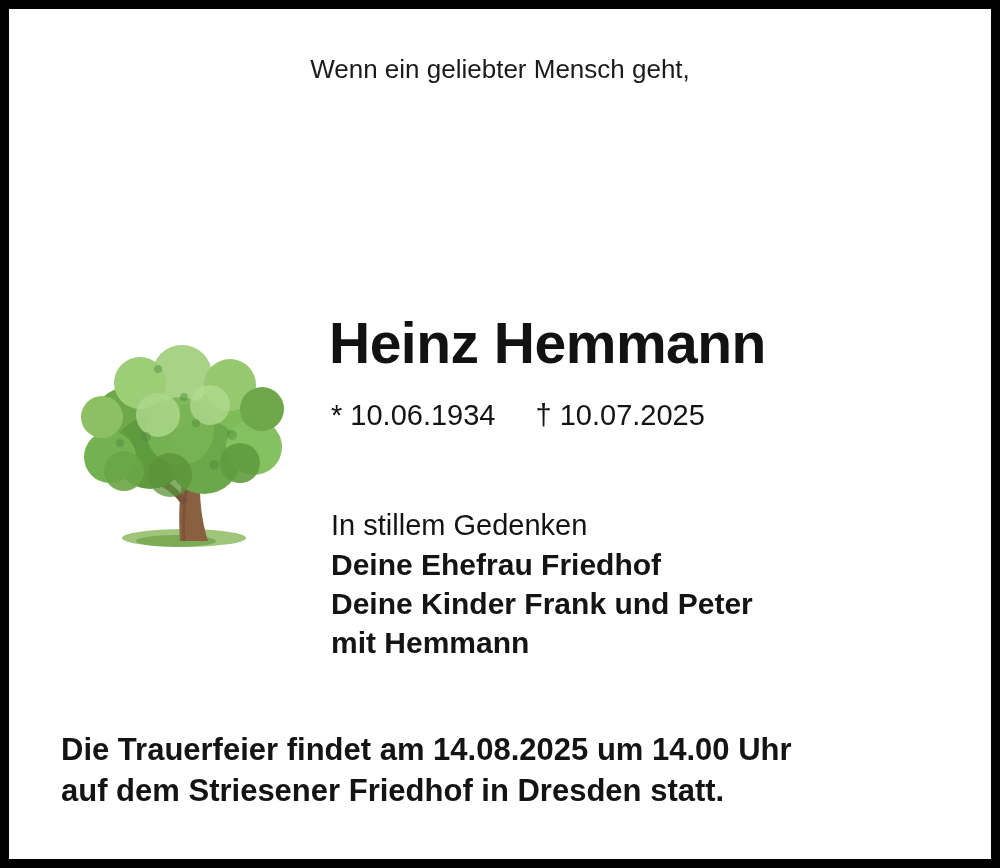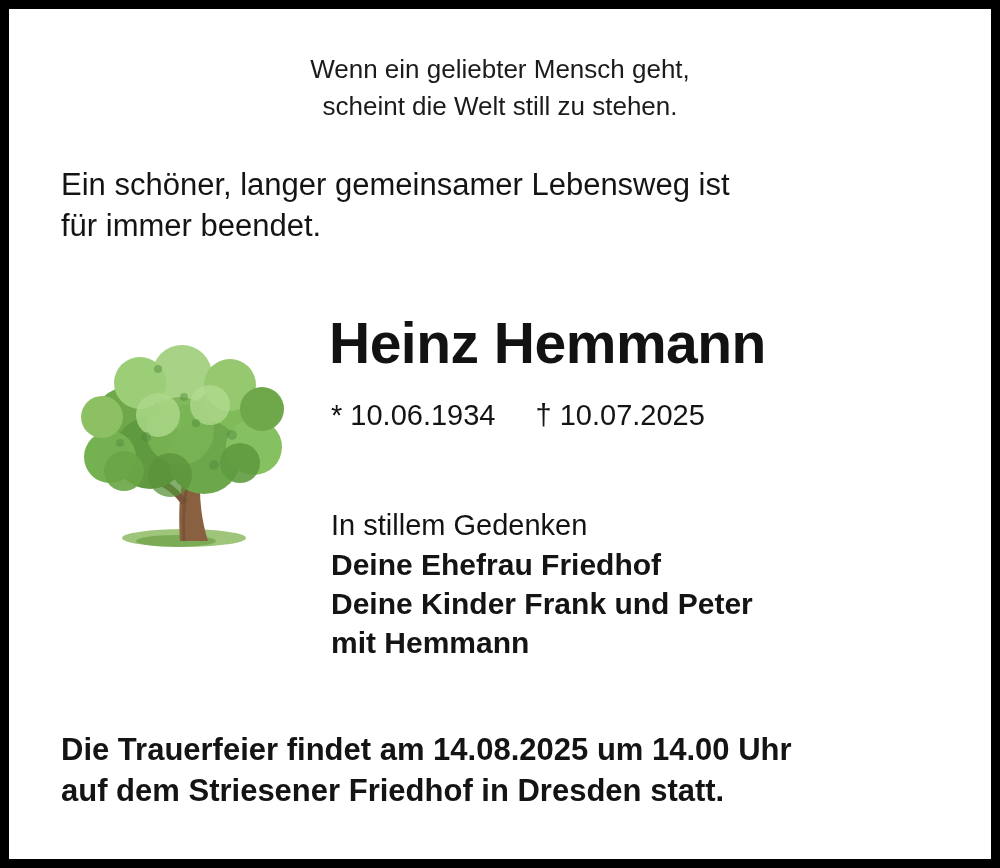--- a/index.html
+++ b/index.html
@@ -126,27 +126,22 @@
   }
 </style>
 </head>
 <body>
 
 <div class="obituary">
   <div class="inner">
 
     <div class="verse">
       <div>Wenn ein geliebter Mensch geht,</div>
-      <div>scheint die Welt still zu stehen.</div>
-    </div>
-
-    <div class="intro">
-      <div>Ein schöner, langer gemeinsamer Lebensweg ist</div>
-      <div>für immer beendet.</div>
-    </div>
+    </div>
+
 
     <div class="tree-wrap">
       <svg viewBox="0 0 260 255" xmlns="http://www.w3.org/2000/svg" aria-hidden="true">
 
         <ellipse cx="130" cy="233" rx="62" ry="9" fill="#7fb24f" opacity="0.75"></ellipse>
         <ellipse cx="122" cy="236" rx="40" ry="6" fill="#5e9539" opacity="0.55"></ellipse>
 
         <path d="M126 236 C124 205 126 186 130 170 C133 156 136 148 140 142
                  L152 146 C148 158 146 170 146 184 C146 202 149 220 154 236 Z" fill="#8a6140"></path>
         <path d="M133 178 C128 168 120 160 109 155 L114 149 C125 154 133 161 139 170 Z" fill="#8a6140"></path>

